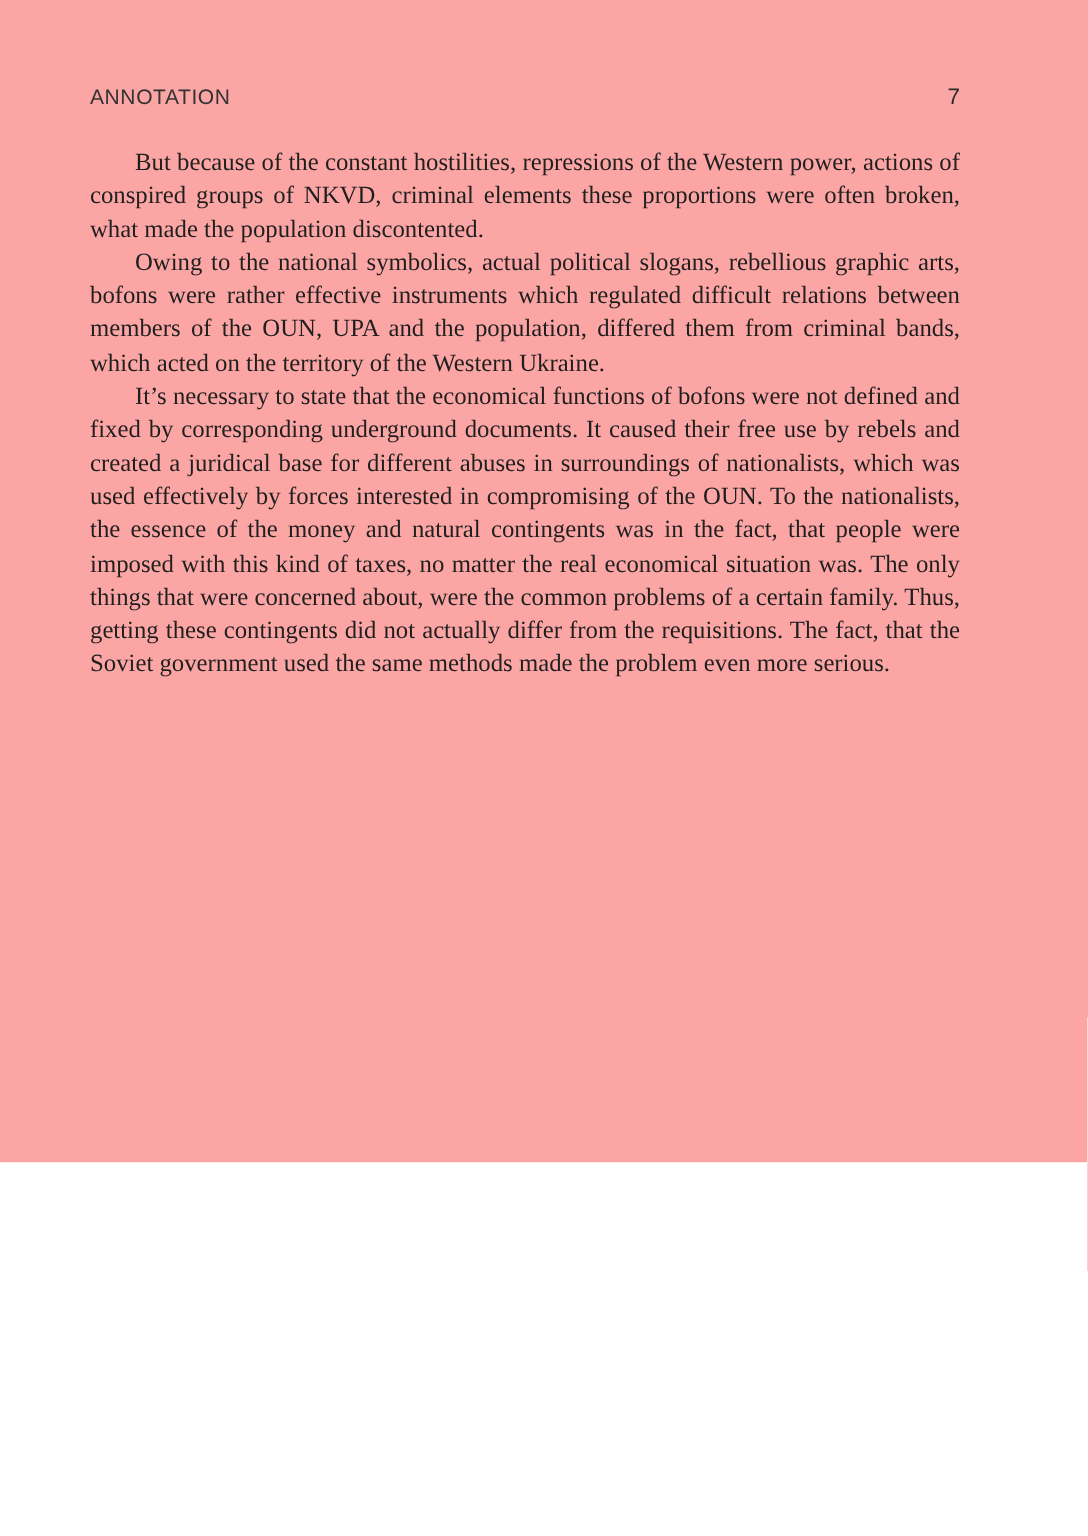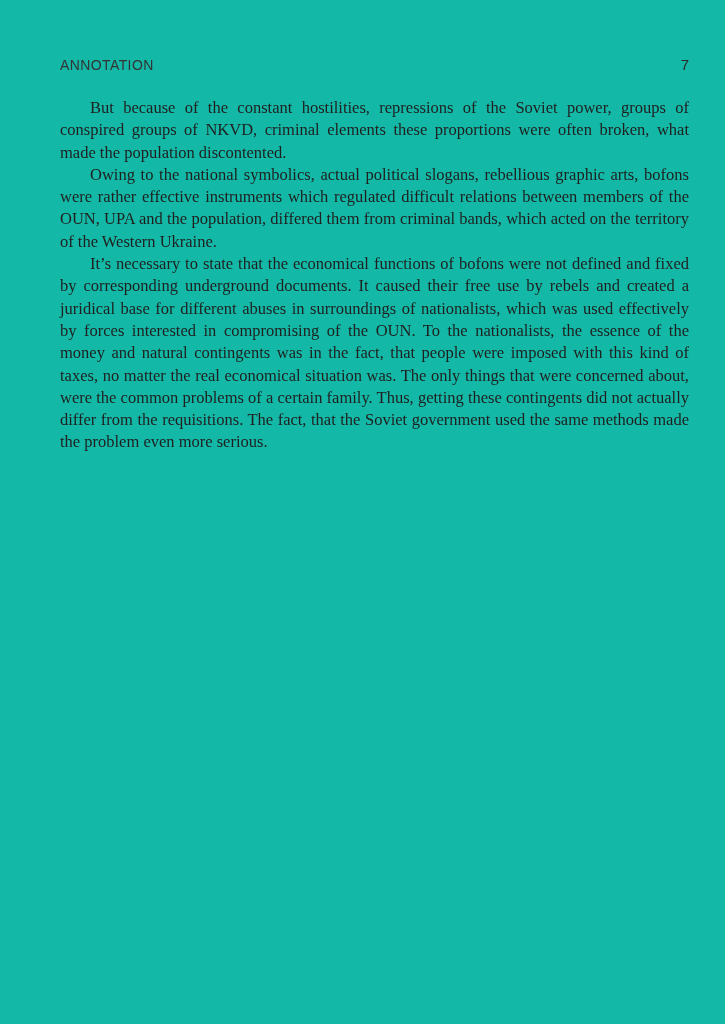--- a/index.html
+++ b/index.html
@@ -3,24 +3,24 @@
 <meta charset="utf-8">
 <style>
   html, body {
     margin: 0;
     padding: 0;
     background: #ffffff;
   }
   .page {
     position: relative;
     width: 725px;
-    height: 1024px;
+    height: 775px;
     box-sizing: border-box;
-    background: #14b8a6;
-    padding: 56px 36px 40px 60px;
+    background: #fca5a5;
+    padding: 56px 85px 40px 60px;
     font-family: "Liberation Serif", serif;
     color: #1f1f1f;
     overflow: hidden;
   }
   .page-header {
     display: flex;
     justify-content: space-between;
     align-items: baseline;
     font-family: "Liberation Sans", sans-serif;
     font-size: 14px;
@@ -50,18 +50,18 @@
 <body>
 
 <div class="page">
 
   <header class="page-header">
     <span class="running-head">ANNOTATION</span>
     <span class="page-number">7</span>
   </header>
 
   <main class="body-text">
-    <p>But because of the constant hostilities, repressions of the Soviet power, groups of conspired groups of NKVD, criminal elements these proportions were often broken, what made the population discontented.</p>
+    <p>But because of the constant hostilities, repressions of the Western power, actions of conspired groups of NKVD, criminal elements these proportions were often broken, what made the population discontented.</p>
     <p>Owing to the national symbolics, actual political slogans, rebellious graphic arts, bofons were rather effective instruments which regulated difficult relations between members of the OUN, UPA and the population, differed them from criminal bands, which acted on the territory of the Western Ukraine.</p>
     <p>It’s necessary to state that the economical functions of bofons were not defined and fixed by corresponding underground documents. It caused their free use by rebels and created a juridical base for different abuses in surroundings of nationalists, which was used effectively by forces interested in compromising of the OUN. To the nationalists, the essence of the money and natural contingents was in the fact, that people were imposed with this kind of taxes, no matter the real economical situation was. The only things that were concerned about, were the common problems of a certain family. Thus, getting these contingents did not actually differ from the requisitions. The fact, that the Soviet government used the same methods made the problem even more serious.</p>
   </main>
 
 </div>
 
 </body></html>

